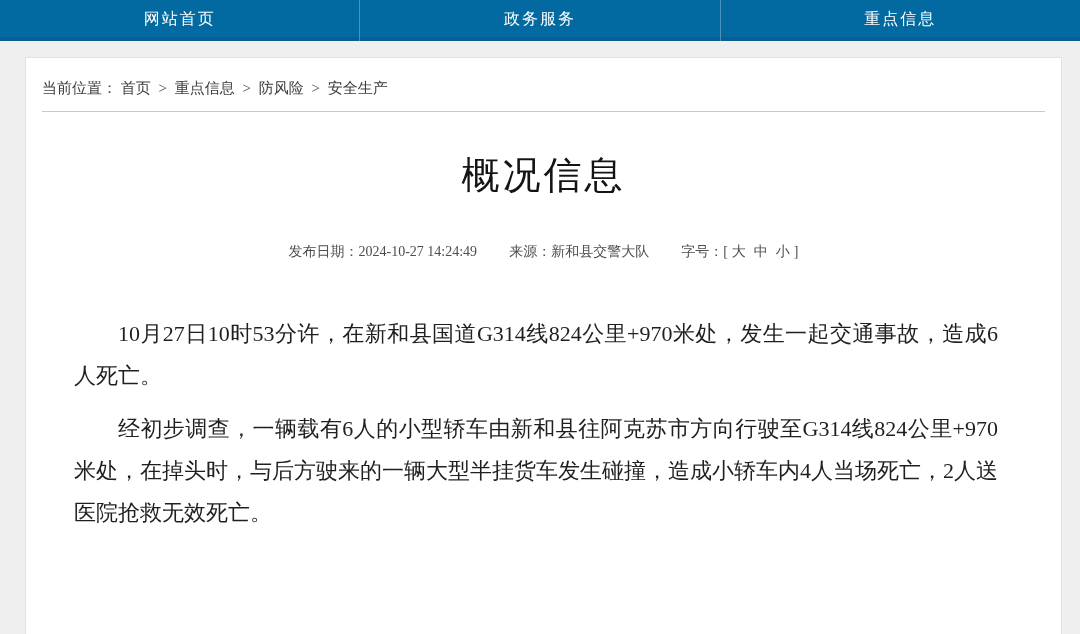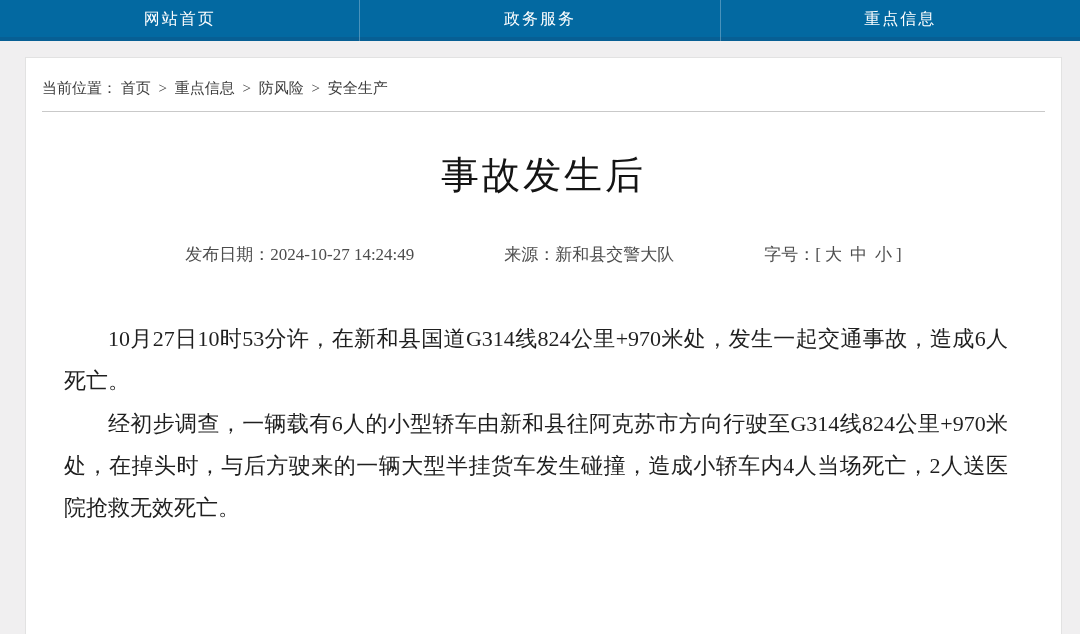--- a/index.html
+++ b/index.html
@@ -61,40 +61,40 @@
     text-align: center;
     font-size: 38px;
     letter-spacing: 3px;
     color: #141414;
     font-weight: 500;
   }
   .article-meta {
     margin-top: 42px;
     display: flex;
     justify-content: center;
-    gap: 90px;
-    font-size: 17px;
+    gap: 32px;
+    font-size: 14px;
     color: #4d4d4d;
   }
   .meta-group { white-space: nowrap; }
   .fontsize-group .size-option {
     cursor: pointer;
     margin: 0 4px;
   }
   .article-body {
     margin-top: 52px;
     padding: 0 52px 0 37px;
     font-size: 22px;
     line-height: 42px;
     color: #1f1f1f;
     text-align: justify;
   }
   .article-body p {
     text-indent: 2em;
-    margin: 1px;
+    margin: 11px;
   }
 </style>
 </head>
 <body>
 
 <nav class="topnav">
   <div class="nav-item">网站首页</div>
   <div class="nav-item">政务服务</div>
   <div class="nav-item">重点信息</div>
 </nav>
@@ -106,21 +106,21 @@
     <a class="crumb-link">首页</a>
     <span class="crumb-sep">&gt;</span>
     <a class="crumb-link">重点信息</a>
     <span class="crumb-sep">&gt;</span>
     <a class="crumb-link">防风险</a>
     <span class="crumb-sep">&gt;</span>
     <a class="crumb-link">安全生产</a>
   </div>
   <div class="crumb-divider"></div>
 
-  <h1 class="article-title">事故发生后</h1>
+  <h1 class="article-title">概况信息</h1>
 
   <div class="article-meta">
     <div class="meta-group">
       <span>发布日期：</span><span>2024-10-27 14:24:49</span>
     </div>
     <div class="meta-group">
       <span>来源：</span><span>新和县交警大队</span>
     </div>
     <div class="meta-group fontsize-group">
       <span>字号：</span><span>[</span><span class="size-option">大</span><span class="size-option">中</span><span class="size-option">小</span><span>]</span>

